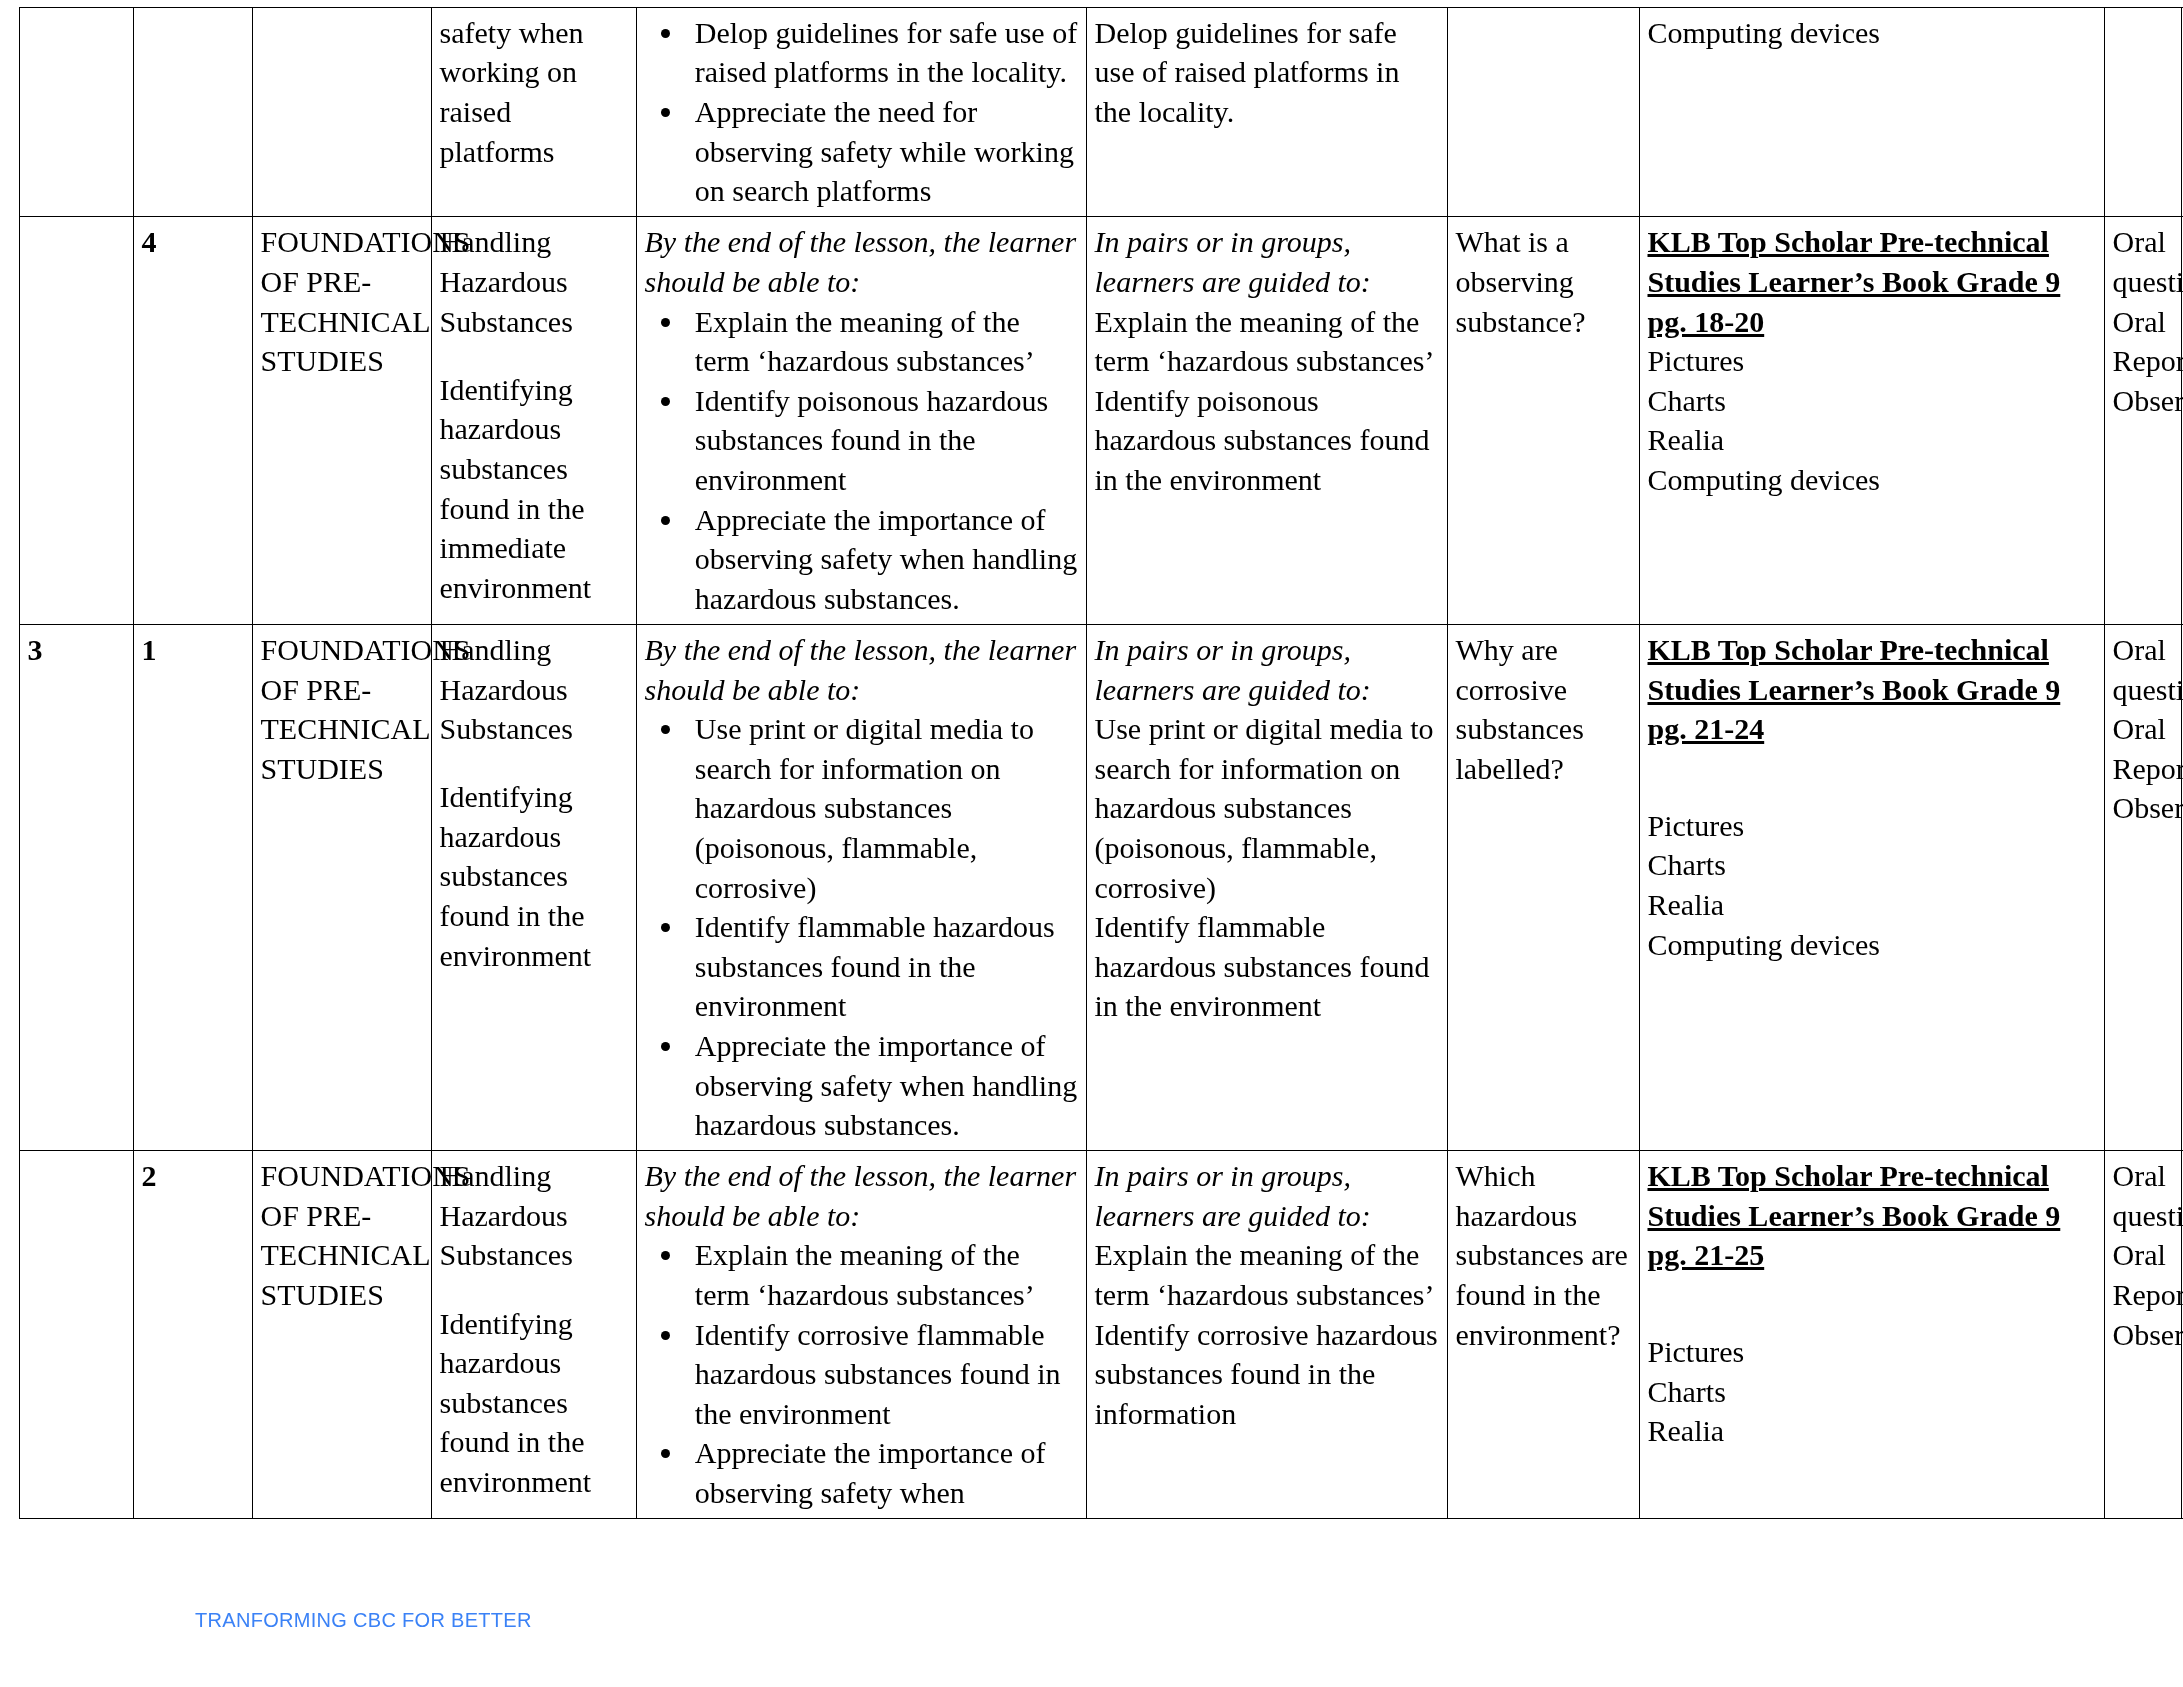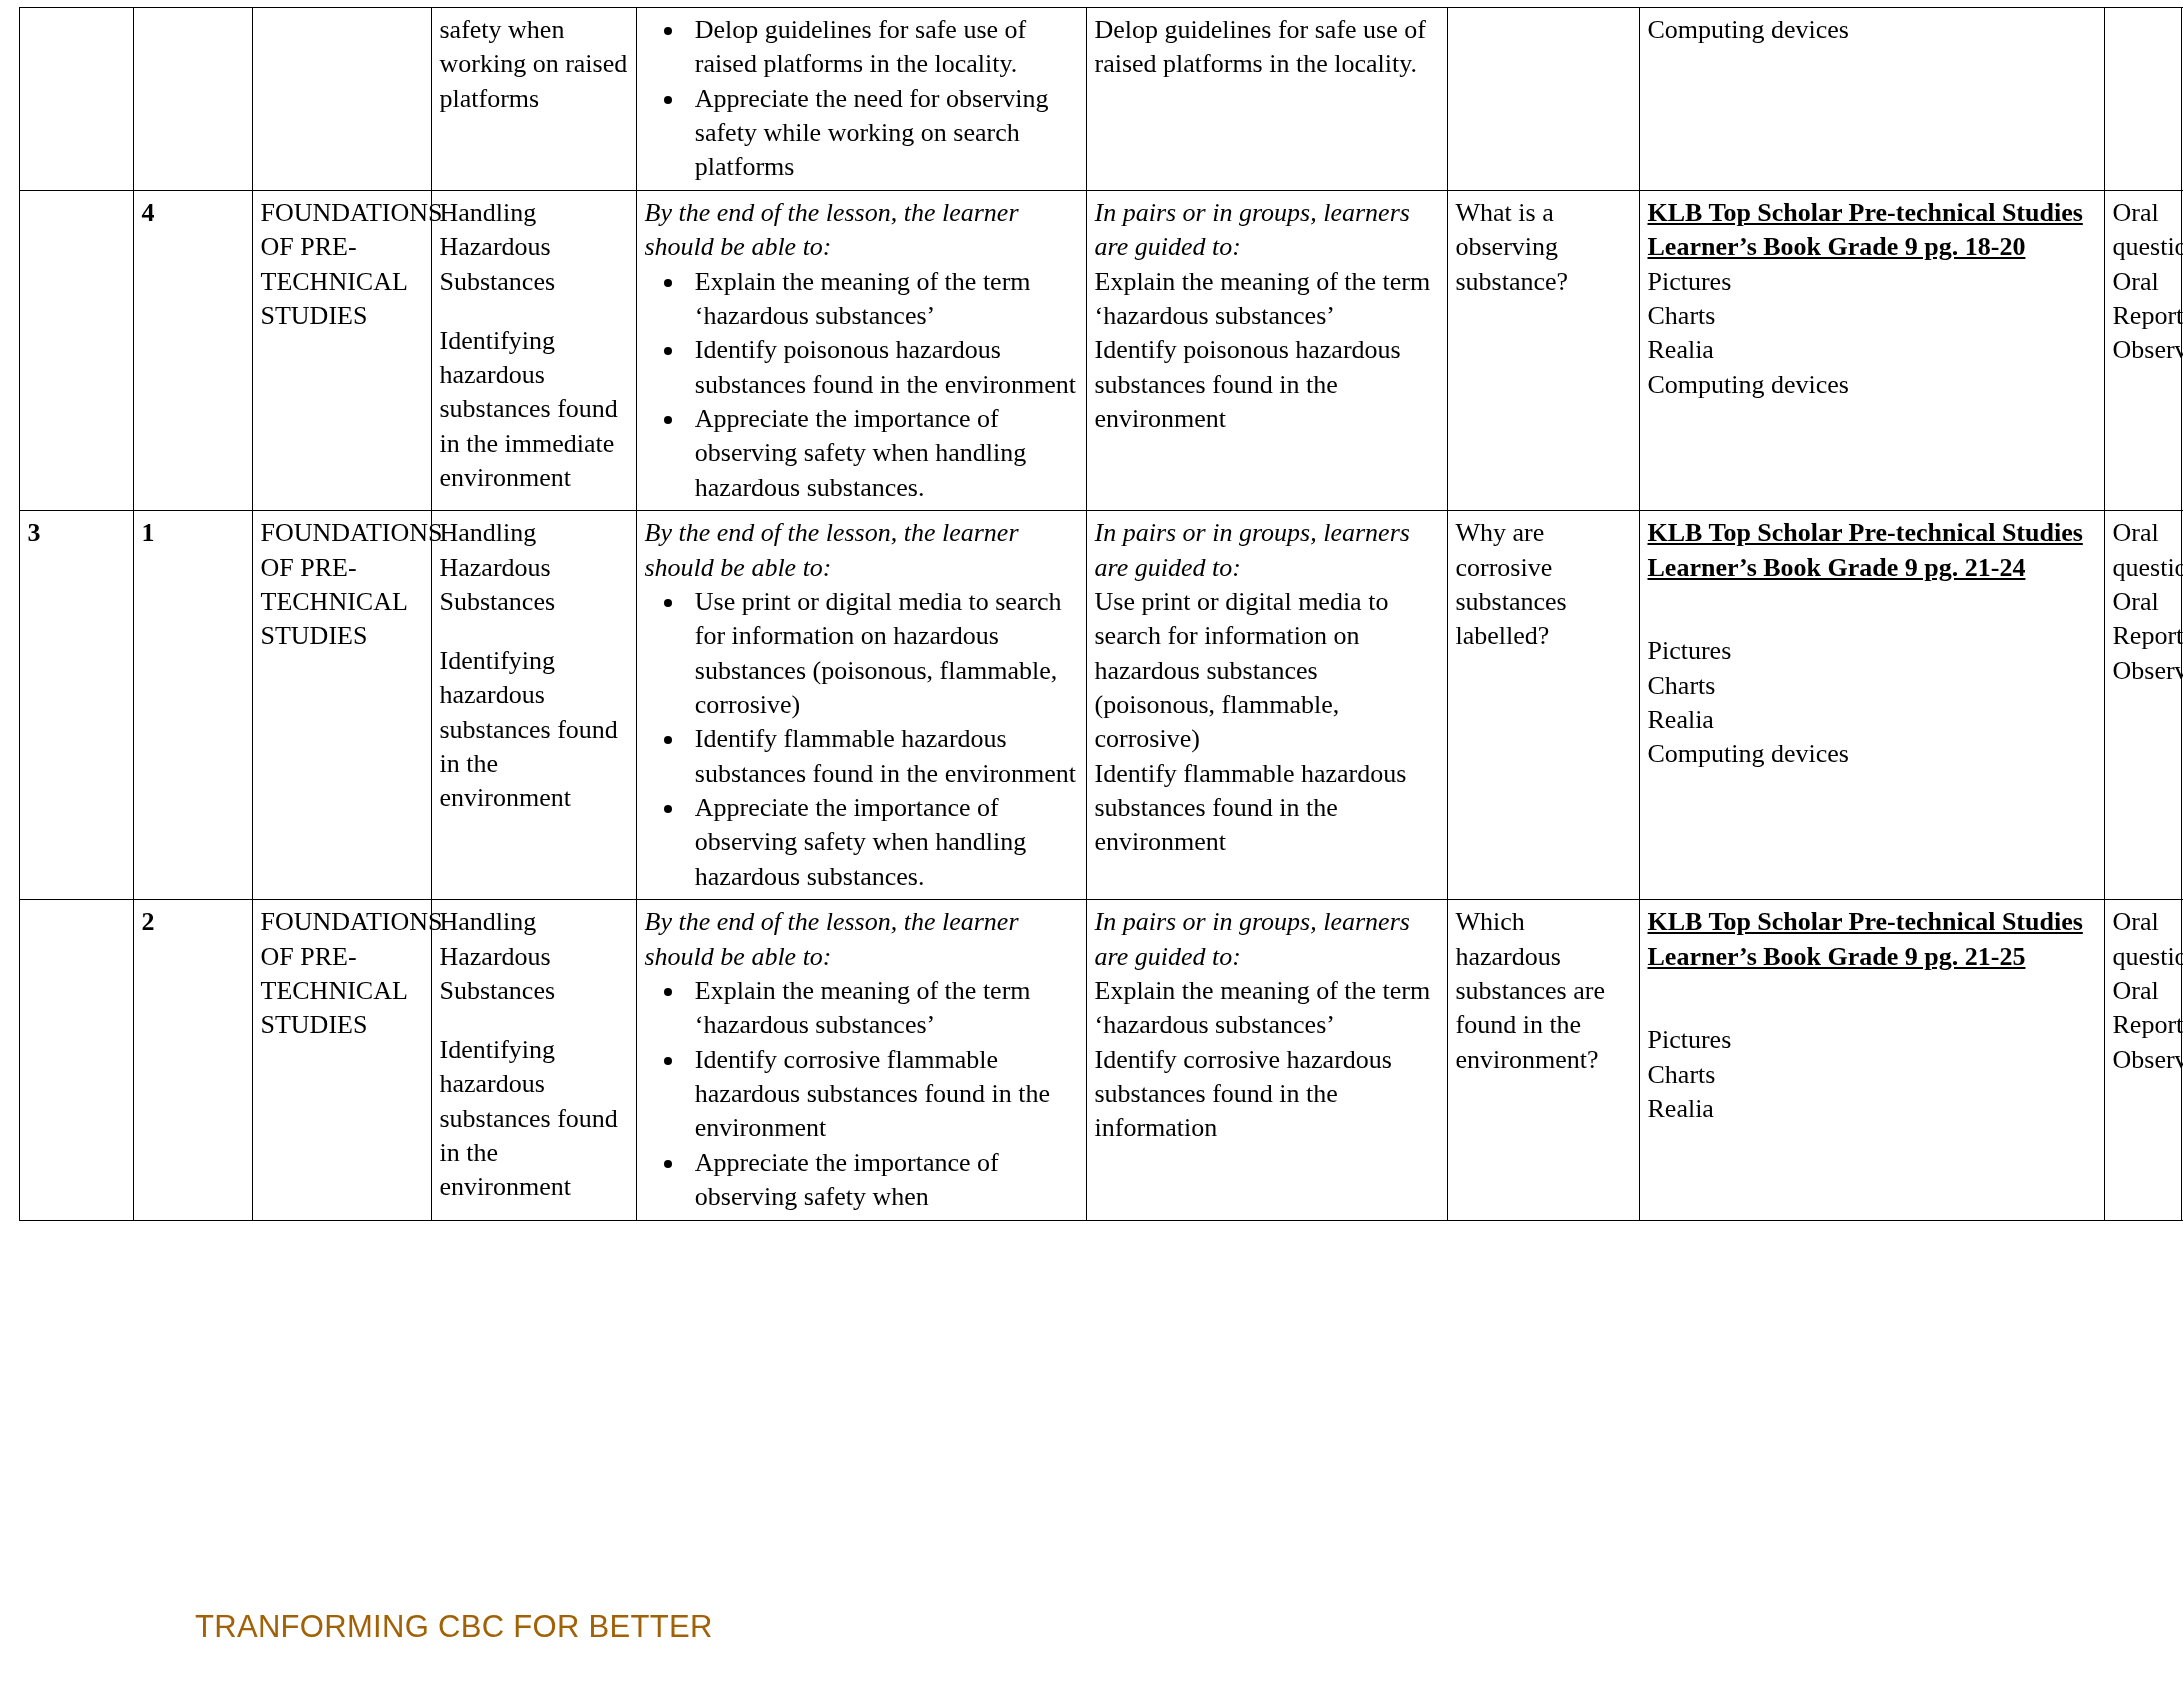--- a/index.html
+++ b/index.html
@@ -26,21 +26,21 @@
     left: 18.5px;
     top: 6.6px;
     width: 2155px;
     border-collapse: collapse;
     table-layout: fixed;
   }
   table.scheme td {
     border: 1.3px solid #000000;
     vertical-align: top;
     padding: 5.3px 6.6px 5.3px 8px;
-    font-size: 26px;
+    font-size: 30px;
     line-height: 1.32;
     font-family: "Liberation Serif", "DejaVu Serif", serif;
   }
   
   .c-wk   { width: 114px; }
   .c-ls   { width: 119px; }
   .c-st   { width: 179px; }
   .c-sst  { width: 205px; }
   .c-out  { width: 450px; }
   .c-exp  { width: 361px; }
@@ -69,23 +69,23 @@
   .plain-line { display: block; }
   .bold-u {
     font-weight: bold;
     text-decoration: underline;
   }
   .footer {
     position: absolute;
     left: 195px;
     top: 1609px;
     font-family: "Liberation Sans", "DejaVu Sans", sans-serif;
-    font-size: 31px;
+    font-size: 20px;
     letter-spacing: 0.3px;
-    color: #a16207;
+    color: #3b82f6;
     white-space: nowrap;
   }
 </style>
 </head>
 <body>
 
 <div class="page">
 
   <table class="scheme">
     <colgroup>

